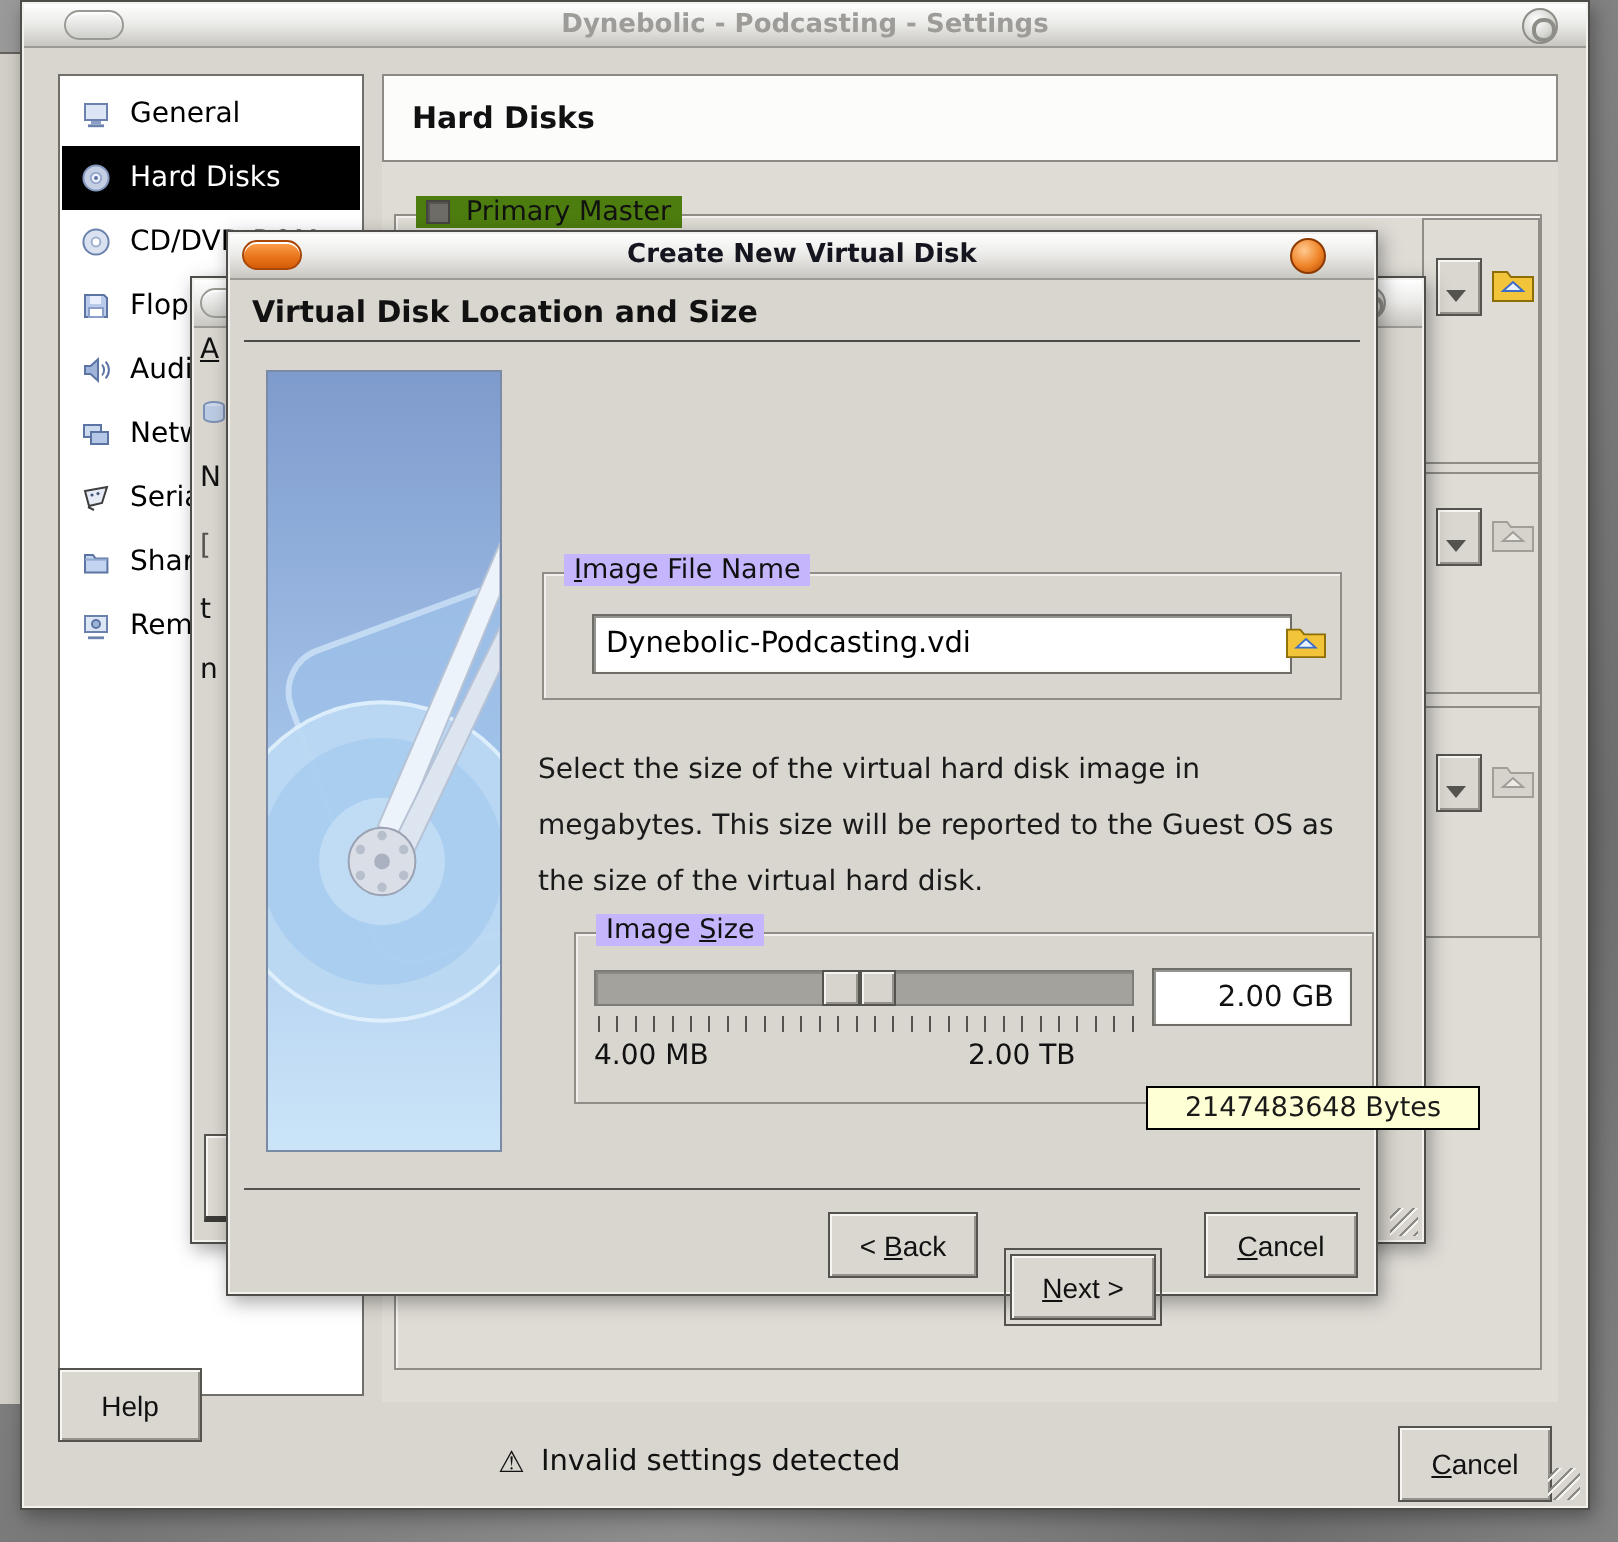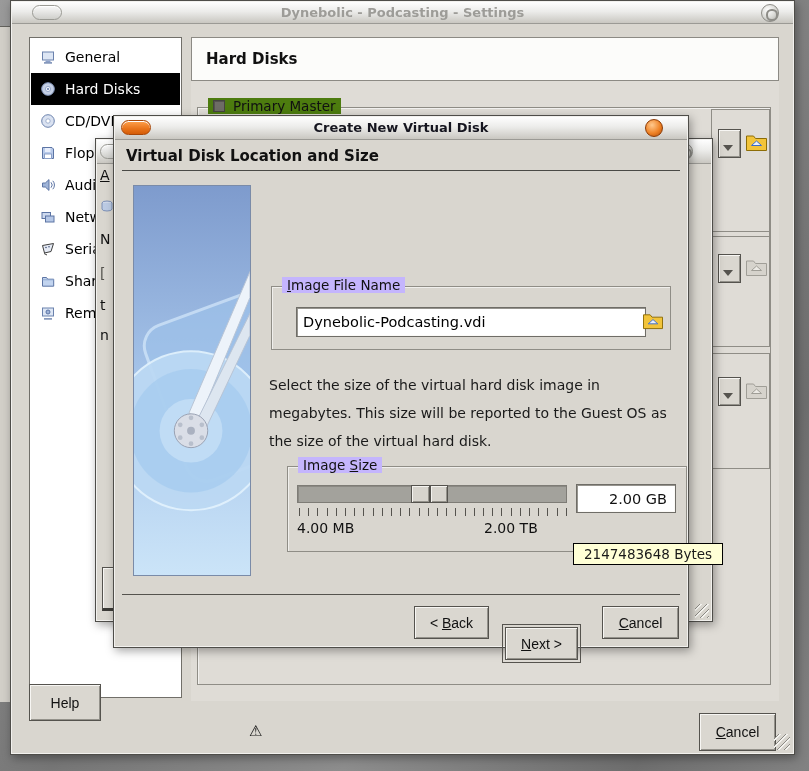--- a/index.html
+++ b/index.html
@@ -126,21 +126,21 @@
   #size-max { position:absolute; left:196px; top:53px; font-size:14px; }
   #size-field { position:absolute; left:288px; top:17px; width:100px; height:29px;
                 font-size:14.5px; display:flex; align-items:center; justify-content:flex-end;
                 padding-right:8px; }
   #wiz-sep { position:absolute; left:8px; right:8px; top:478px; border-top:1px solid #55534e; }
   #back-btn { left:300px; top:490px; width:75px; height:33px; }
   #next-btn { left:391px; top:490px; width:73px; height:33px;margin-top:21px; }
   #wiz-cancel-btn { left:488px; top:490px; width:77px; height:33px; }
 
   
-  #size-tooltip { position:absolute; left:573px; top:543px; width:150px; height:22px; z-index:4;
+  #size-tooltip { position:absolute; left:573px; top:543px; width:167px; height:22px; z-index:4;
                   background:#ffffd6; border:1px solid #000; display:flex; align-items:center;
                   justify-content:center; font-size:13.5px; color:#1a1a1a; }
 </style>
 </head>
 <body>
 
 <div id="corner-fragment"></div>
 <div id="left-fragment">
   <div class="track"></div>
   <div class="thumb"></div>
@@ -254,20 +254,21 @@
         <path d="M1.5 4 h7 l2 2.5 h11 v12 h-20 z" fill="#d6d3cc" stroke="#a09e97"></path>
         <path d="M6.5 13.5 l5-4.5 5 4.5 z" fill="#eceae5" stroke="#a09e97"></path>
       </svg>
   </div>
 
   <button class="btn" id="help-btn">
     <span>Help</span>
   </button>
   <div id="warning">
     <span class="tri">⚠</span>
+    <span>Invalid settings detected</span>
   </div>
   <button class="btn" id="settings-cancel-btn">
     <span><span class="u">C</span><span>ancel</span></span>
   </button>
   <div class="grip" id="settings-grip"></div>
 </div>
 
 <div id="manager" class="window">
   <div class="titlebar" style="height:24px;">
     <div class="oval-btn" style="left:3px; top:4px;"></div>

